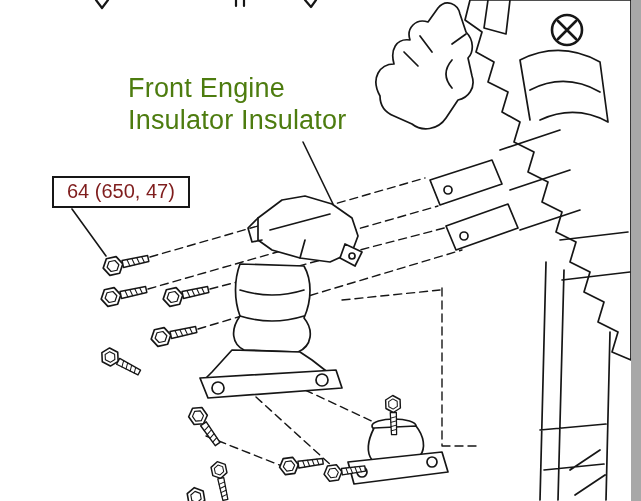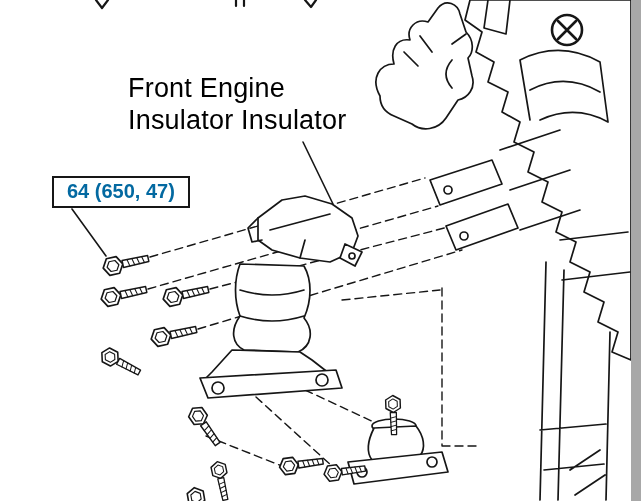--- a/index.html
+++ b/index.html
@@ -9,29 +9,29 @@
     font-family:"Liberation Sans", sans-serif;
     position:relative;
     overflow:hidden;
     color:#161616;
   }
   .stage{position:absolute;inset:0;width:641px;height:501px;}
   svg.diagram{position:absolute;left:0;top:0;}
   .caption{
     position:absolute;left:128px;top:72px;
     font-size:27px;line-height:32px;
-    color:#000000;letter-spacing:0.2px;
+    color:#4d7c0f;letter-spacing:0.2px;
     white-space:nowrap;
   }
   .torque-box{
     position:absolute;left:52px;top:176px;
     border:2px solid #161616;
     padding:2px 13px 3px 13px;
-    font-size:20px;font-weight:bold;
-    color:#0369a1;background:#fff;
+    font-size:20px;font-weight:normal;
+    color:#7f1d1d;background:#fff;
     white-space:nowrap;
   }
   .scroll-strip{
     position:absolute;right:0;top:0;
     width:10px;height:501px;
     background:#a8a8a8;
   }
 </style>
 </head>
 <body>

